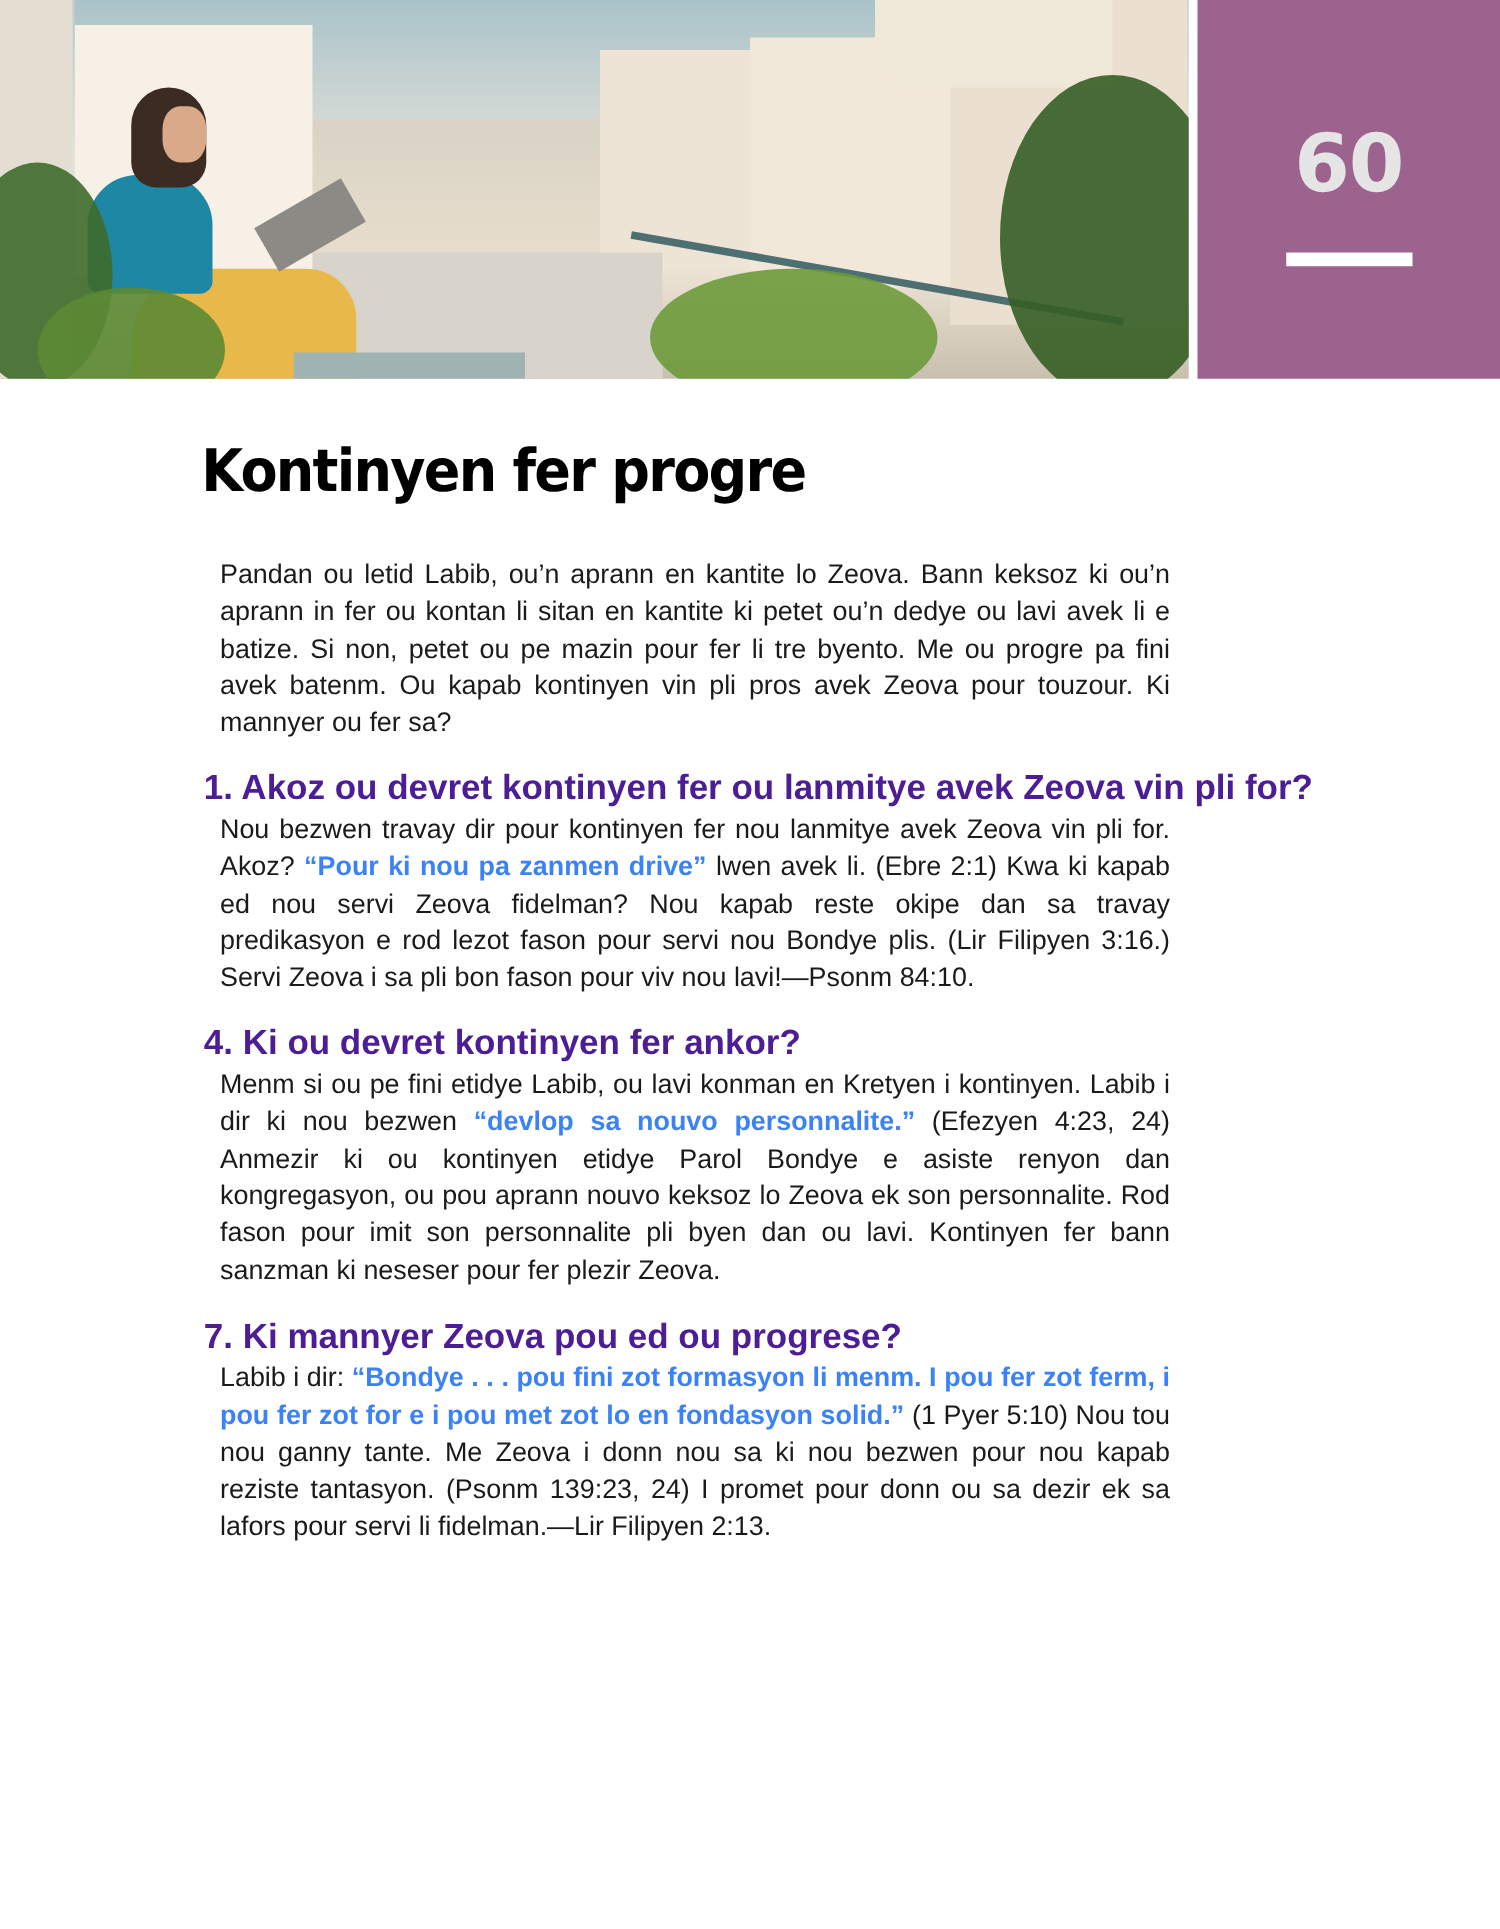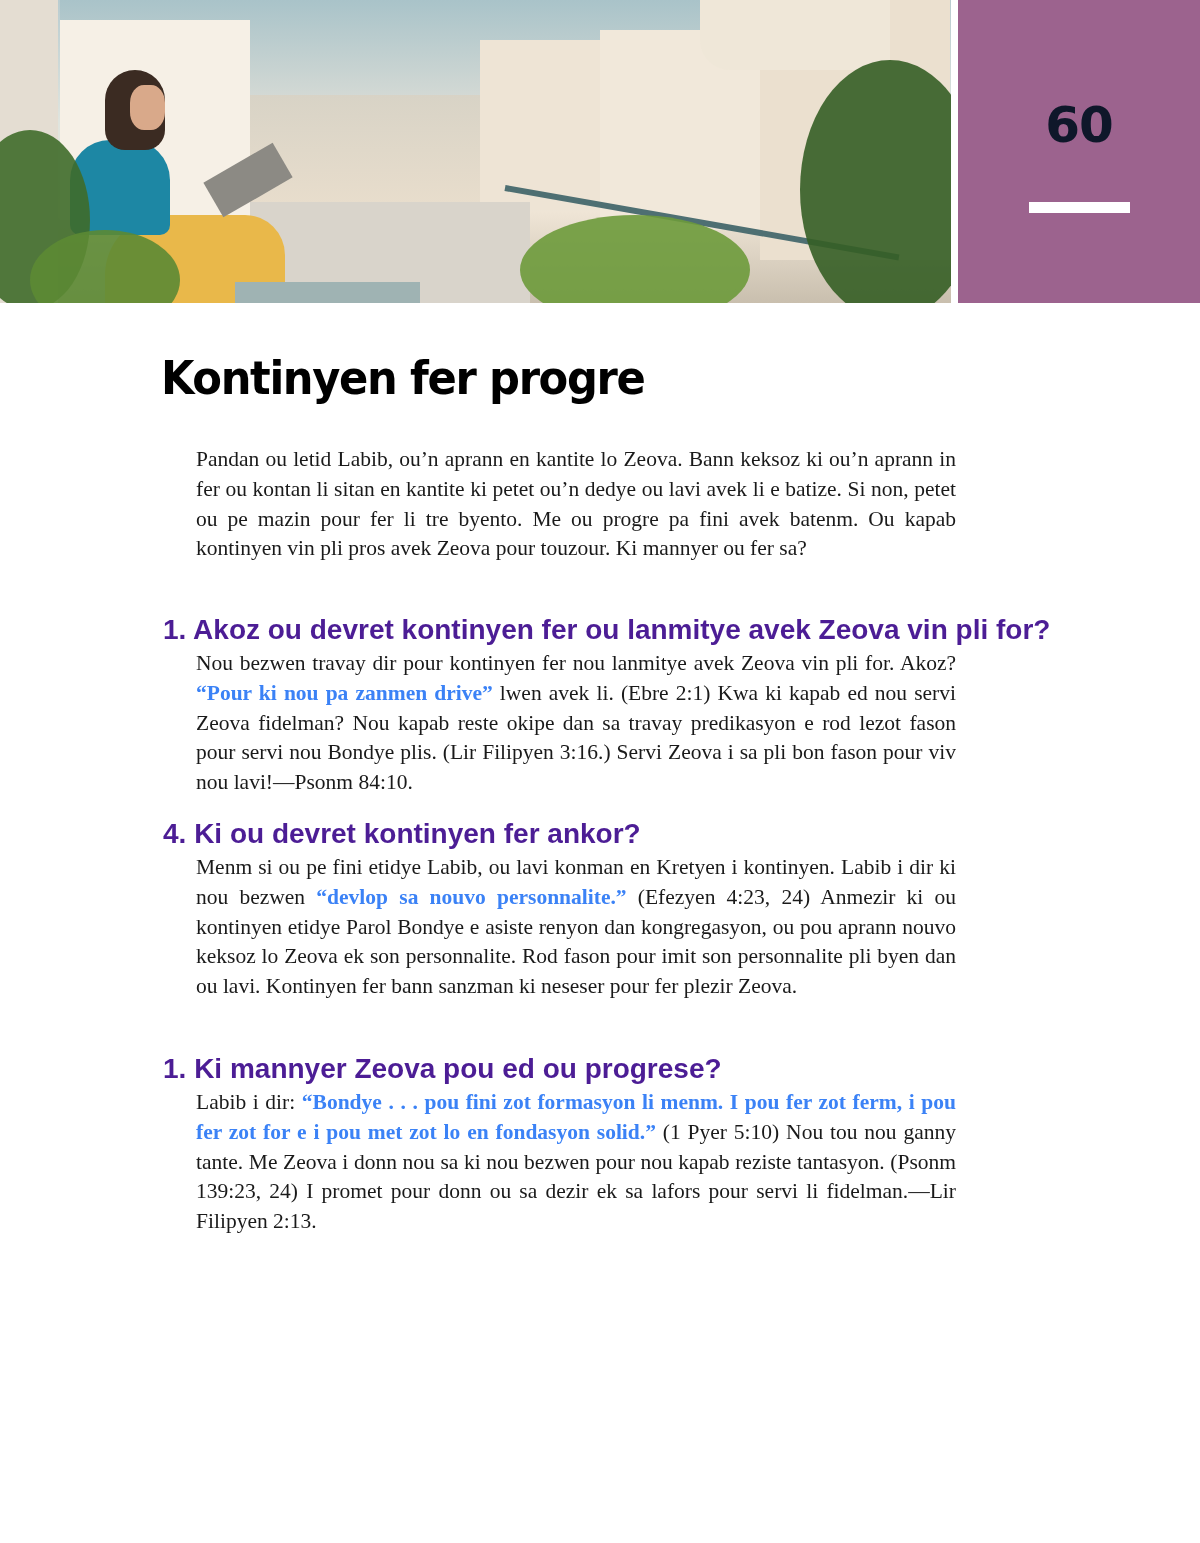--- a/index.html
+++ b/index.html
@@ -35,30 +35,30 @@
                 background:#8c8a84; transform: rotate(-30deg); }
   .hero .table { position: absolute; left: 235px; top: 282px; width: 185px; height: 21px; background:#9fb3b3; }
   .hero .plant { position: absolute; border-radius: 50%; background:#3f6b2a; opacity: .9; }
   .hero .p1 { left: -30px; top: 130px; width: 120px; height: 180px; }
   .hero .p2 { left: 30px; top: 230px; width: 150px; height: 100px; background:#5c8a34; }
   .hero .p3 { left: 520px; top: 215px; width: 230px; height: 110px; background:#6d9a3b; }
   .hero .p4 { left: 800px; top: 60px; width: 180px; height: 260px; background:#355e25; }
 
   .num-box { position: absolute; left: 958px; top: 0; width: 242px; height: 303px; background: #9c638e; }
   .num-box .num { position: absolute; left: 0; right: 0; top: 100px; text-align: center;
-                  font-family: "DejaVu Sans", sans-serif; font-weight: bold; font-size: 50px;
-                  color: #0f172a; letter-spacing: -1px; line-height: 1; }
+                  font-family: "DejaVu Sans", sans-serif; font-weight: bold; font-size: 64px;
+                  color: #e5e5e5; letter-spacing: -1px; line-height: 1; }
   .num-box .bar { position: absolute; left: 71px; top: 202px; width: 101px; height: 11px; background:#ffffff; }
 
   .title { position: absolute; left: 161px; top: 350px; margin: 0;
            font-family: "DejaVu Sans", sans-serif; font-weight: bold; font-size: 47px;
            letter-spacing: -1.5px; color: #000; transform: scaleX(0.92); transform-origin: left; }
 
-  .body-text { position: absolute; left: 196px; width: 760px; margin: 0;
-               font-family: Liberation Serif, serif; font-size: 21.5px; line-height: 29.8px;
+  .body-text { position: absolute; left: 176px; width: 760px; margin: 0;
+               font-family: Liberation Sans, sans-serif; font-size: 21.5px; line-height: 29.8px;
                text-align: justify; color: #1a1a1a; }
   .body-text b { color: #3b82f6; }
   .q { position: absolute; left: 163px; margin: 0;
        font-family: "Liberation Sans", sans-serif; font-weight: bold; font-size: 28px; color: #4c1d95; }
 </style>
 </head>
 <body>
 
 <div class="hero" title="Woman sitting on a balcony with a book and a cup, looking out over a city">
   <div class="sky"></div>
@@ -91,14 +91,14 @@
 <h1 class="title">Kontinyen fer progre</h1>
 
 <p class="body-text" style="top:445px;">Pandan ou letid Labib, ou’n aprann en kantite lo Zeova. Bann keksoz ki ou’n aprann in fer ou kontan li sitan en kantite ki petet ou’n dedye ou lavi avek li e batize. Si non, petet ou pe mazin pour fer li tre byento. Me ou progre pa fini avek batenm. Ou kapab kontinyen vin pli pros avek Zeova pour touzour. Ki mannyer ou fer sa?</p>
 
 <h2 class="q" style="top:614px;">1. Akoz ou devret kontinyen fer ou lanmitye avek Zeova vin pli for?</h2>
 <p class="body-text" style="top:649px;"><span>Nou bezwen travay dir pour kontinyen fer nou lanmitye avek Zeova vin pli for. Akoz? </span><b>“Pour ki nou pa zanmen drive”</b><span> lwen avek li. (Ebre 2:1) Kwa ki kapab ed nou servi Zeova fidelman? Nou kapab reste okipe dan sa travay predikasyon e rod lezot fason pour servi nou Bondye plis. (Lir Filipyen 3:16.) Servi Zeova i sa pli bon fason pour viv nou lavi!—Psonm 84:10.</span></p>
 
 <h2 class="q" style="top:818px;">4. Ki ou devret kontinyen fer ankor?</h2>
 <p class="body-text" style="top:853px;"><span>Menm si ou pe fini etidye Labib, ou lavi konman en Kretyen i kontinyen. Labib i dir ki nou bezwen </span><b>“devlop sa nouvo personnalite.”</b><span> (Efezyen 4:23, 24) Anmezir ki ou kontinyen etidye Parol Bondye e asiste renyon dan kongregasyon, ou pou aprann nouvo keksoz lo Zeova ek son personnalite. Rod fason pour imit son personnalite pli byen dan ou lavi. Kontinyen fer bann sanzman ki neseser pour fer plezir Zeova.</span></p>
 
-<h2 class="q" style="top:1053px;">1. Ki mannyer Zeova pou ed ou progrese?</h2>
+<h2 class="q" style="top:1053px;">7. Ki mannyer Zeova pou ed ou progrese?</h2>
 <p class="body-text" style="top:1088px;"><span>Labib i dir: </span><b>“Bondye . . . pou fini zot formasyon li menm. I pou fer zot ferm, i pou fer zot for e i pou met zot lo en fondasyon solid.”</b><span> (1 Pyer 5:10) Nou tou nou ganny tante. Me Zeova i donn nou sa ki nou bezwen pour nou kapab reziste tantasyon. (Psonm 139:23, 24) I promet pour donn ou sa dezir ek sa lafors pour servi li fidelman.—Lir Filipyen 2:13.</span></p>
 
 </body></html>

